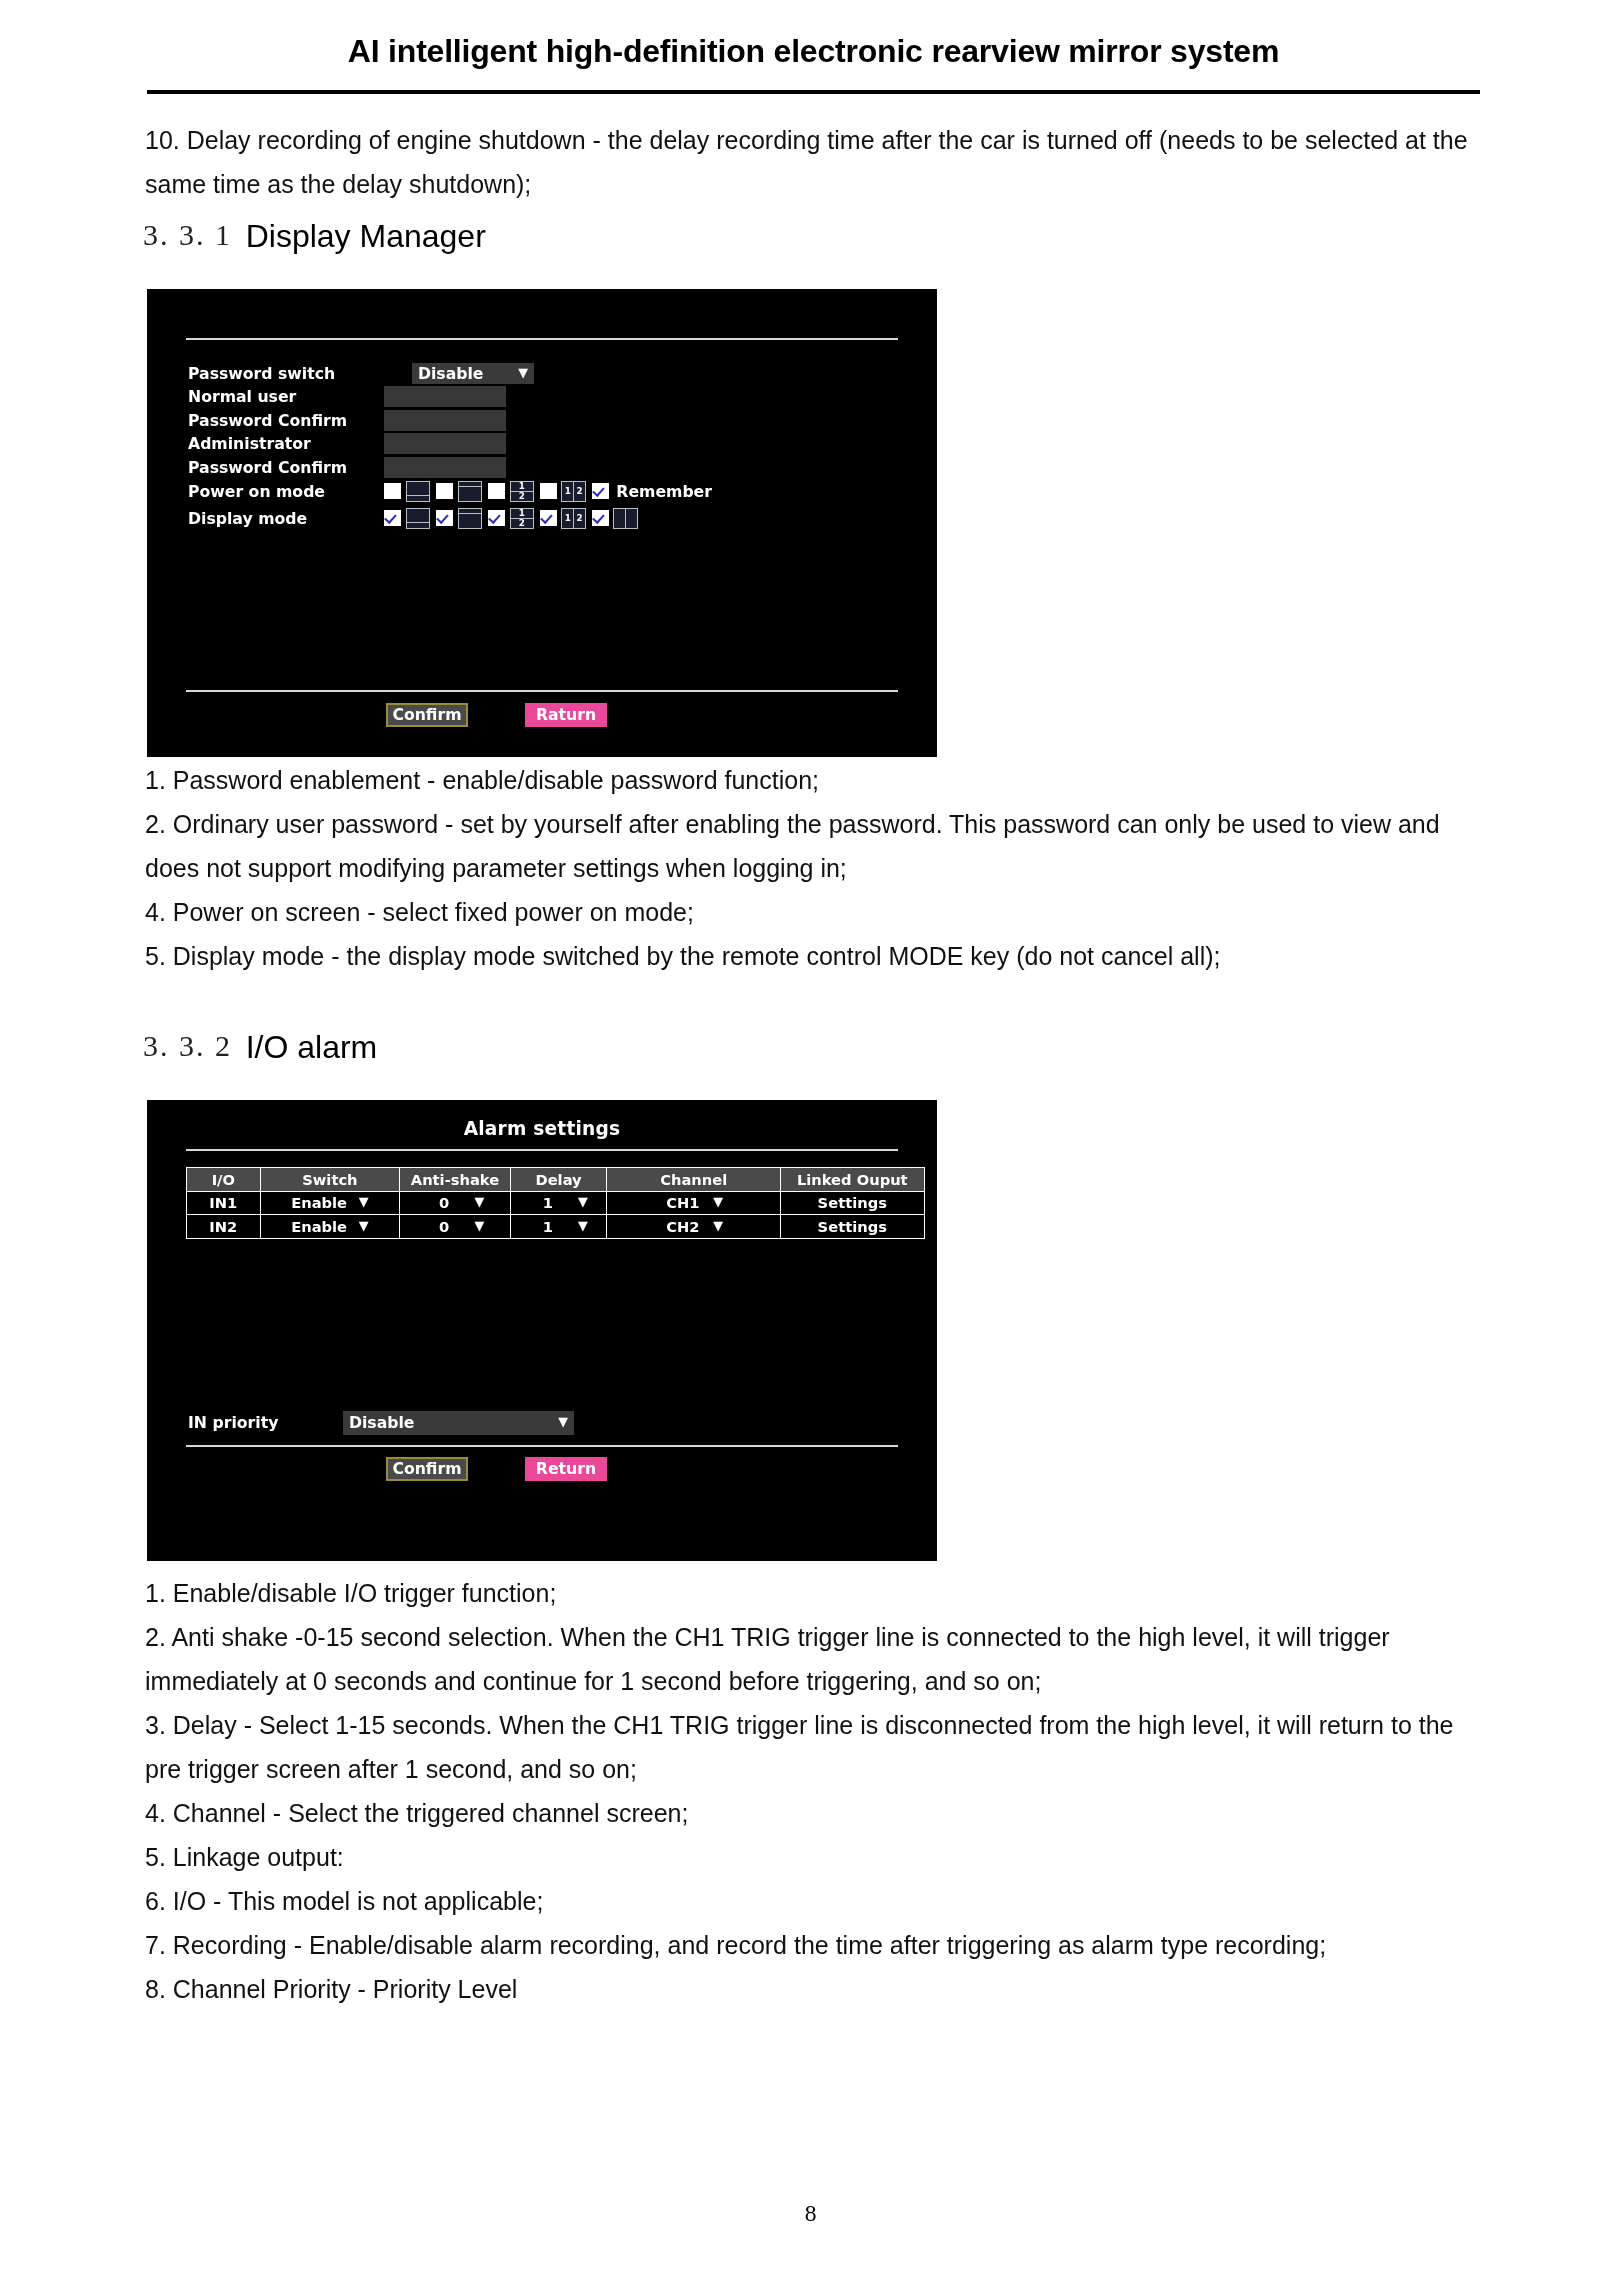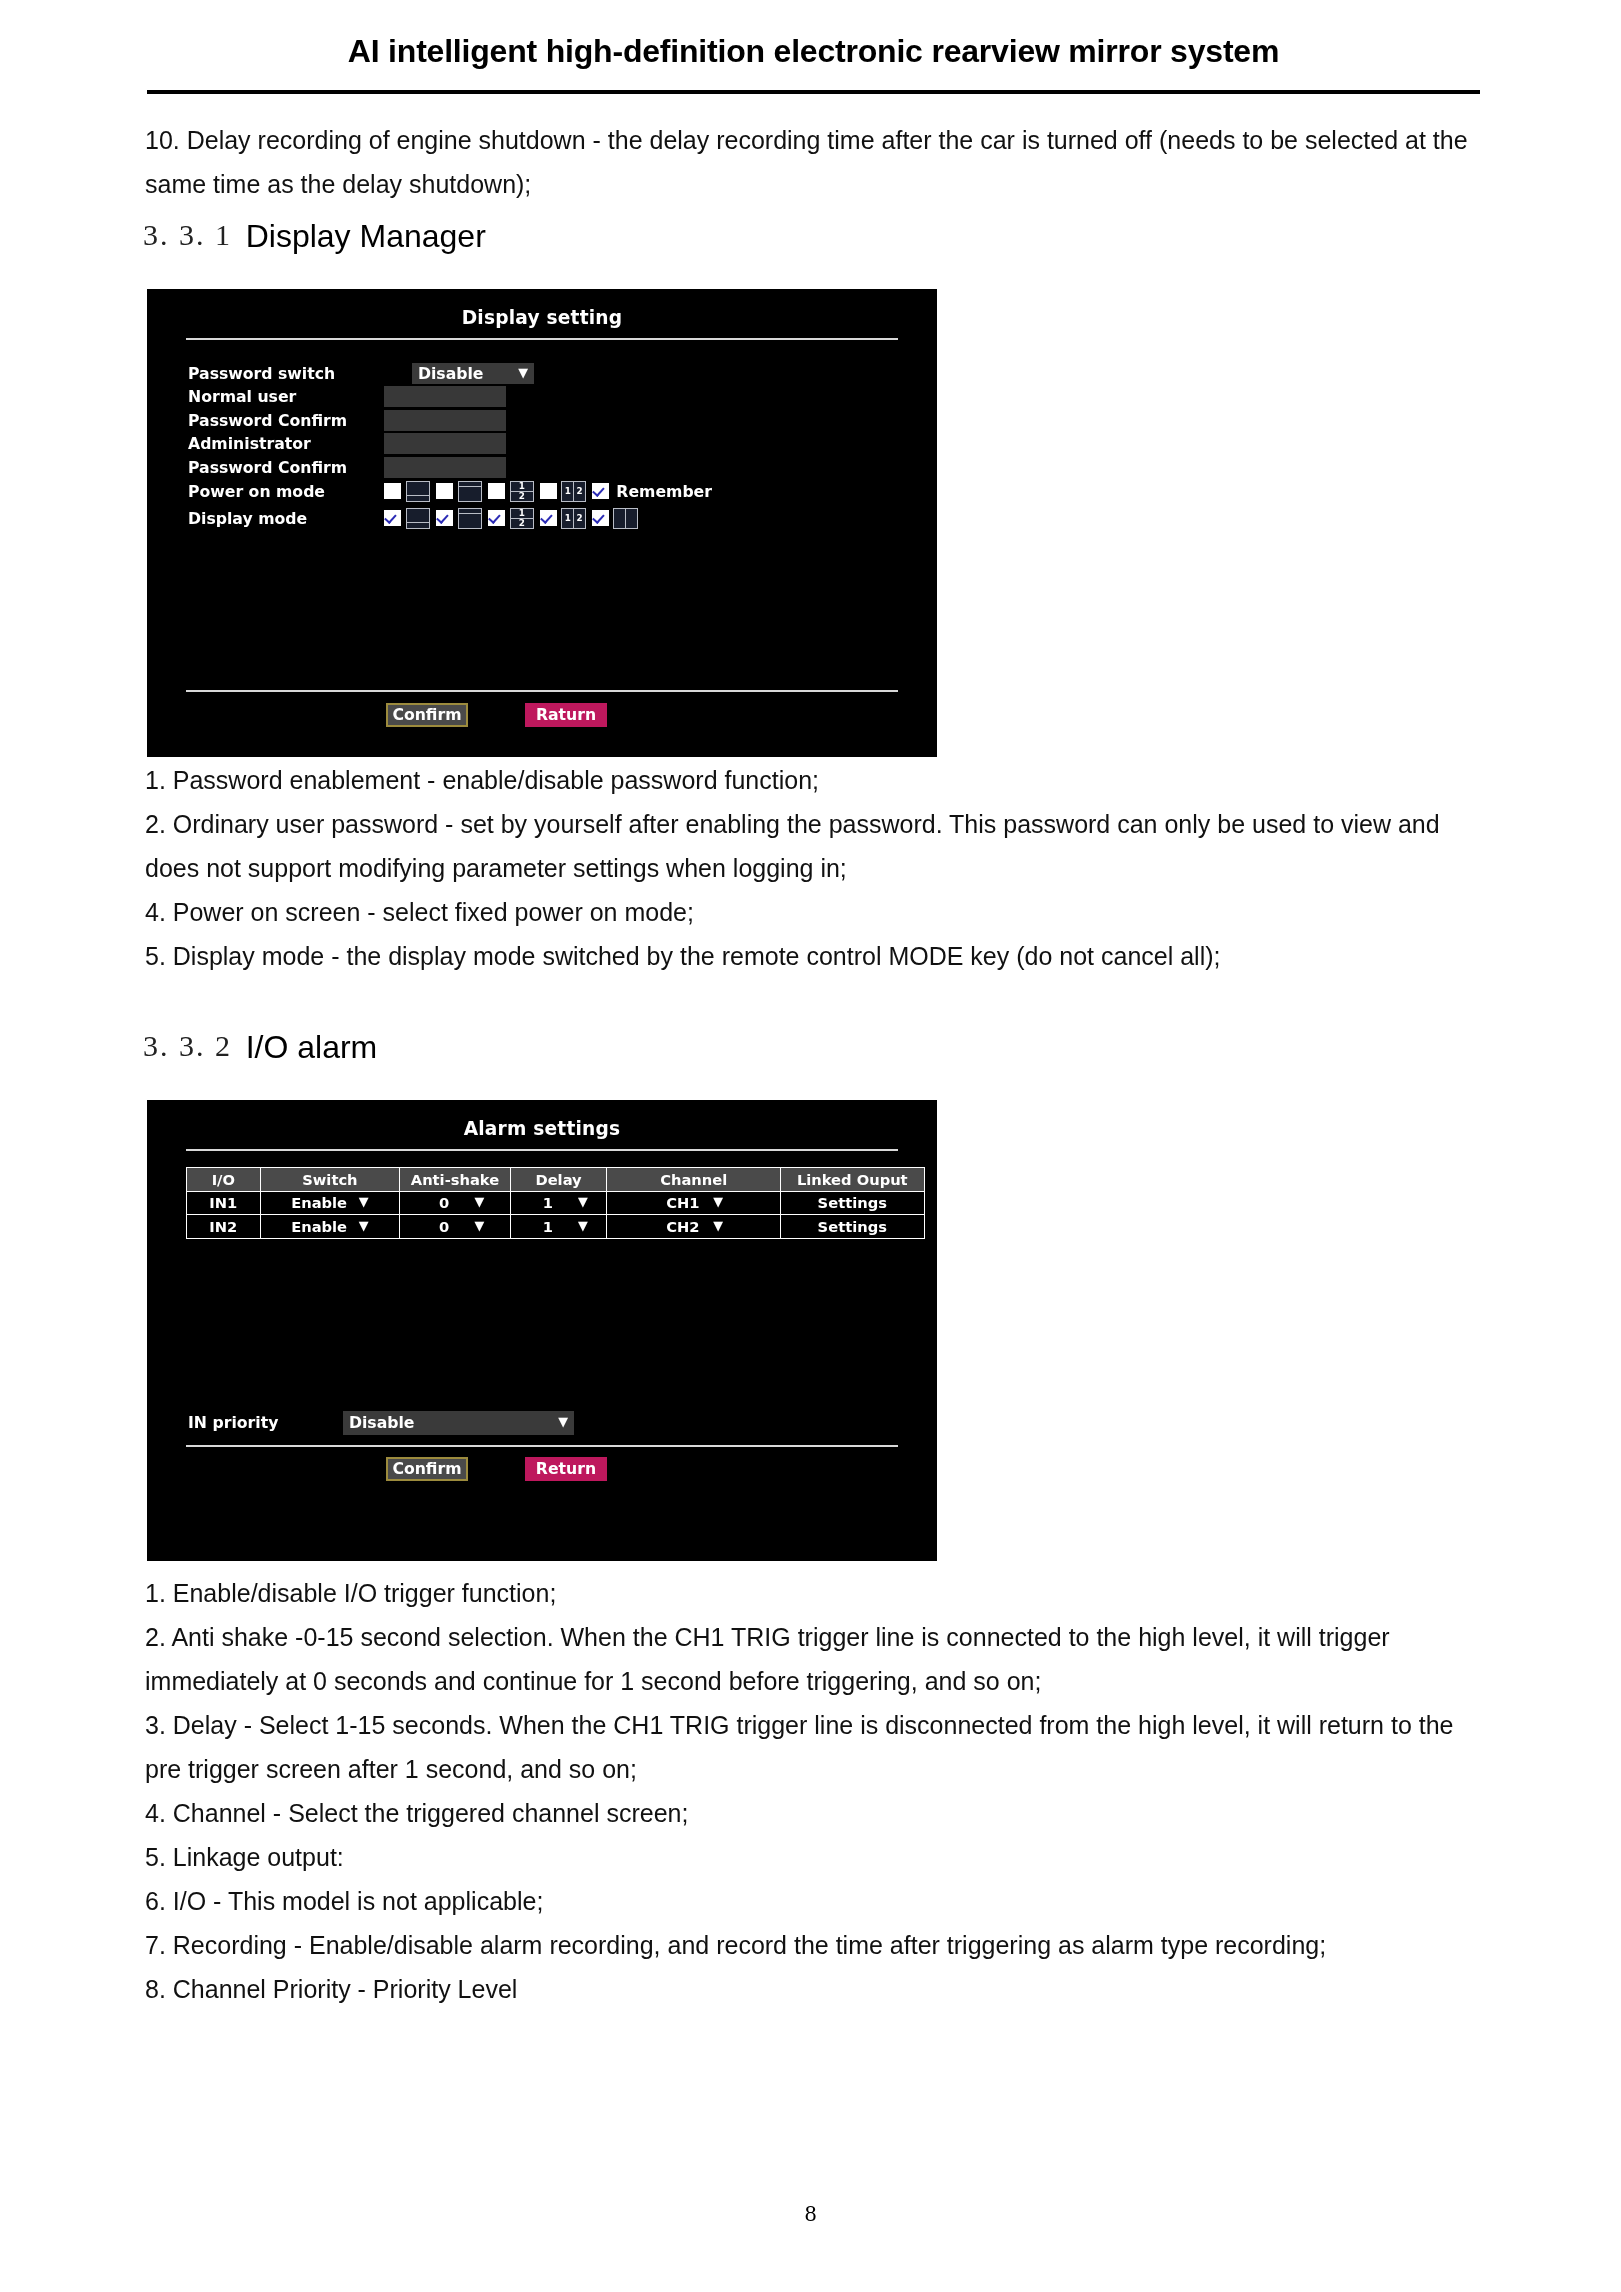--- a/index.html
+++ b/index.html
@@ -212,21 +212,21 @@
 
   
   .osd-btns {
     position: absolute;
     display: flex;
     gap: 57px;
   }
   .osd-btn {
     min-width: 82px;
     height: 23.5px;
-    background: #be185d;
+    background: #ec4899;
     color: #ffffff;
     font-size: 15.7px;
     font-weight: bold;
     display: flex;
     align-items: center;
     justify-content: center;
     box-sizing: border-box;
     border: 2px solid transparent;
   }
   .osd-btn.focused {
@@ -291,21 +291,20 @@
     <p>10. Delay recording of engine shutdown - the delay recording time after the car is turned off (needs to be selected at the same time as the delay shutdown);</p>
   </div>
 
   <div class="sec-head" style="top:218px;">
     <span class="sec-num">3. 3. 1</span>
     <span class="sec-title">Display Manager</span>
   </div>
 
   <div class="osd" style="left:147px; top:289px; width:790px; height:468px;">
 
-    <div class="osd-title" style="top:17.6px;">Display setting</div>
     <div class="osd-hr" style="left:39px; top:49px; width:712px;"></div>
 
     <div class="field-row" style="left:41px; top:74px;gap:28px;">
       <span class="field-label">Password switch</span>
       <span class="field-box">
         <span>Disable</span>
         <span class="caret">▼</span>
       </span>
     </div>
 

